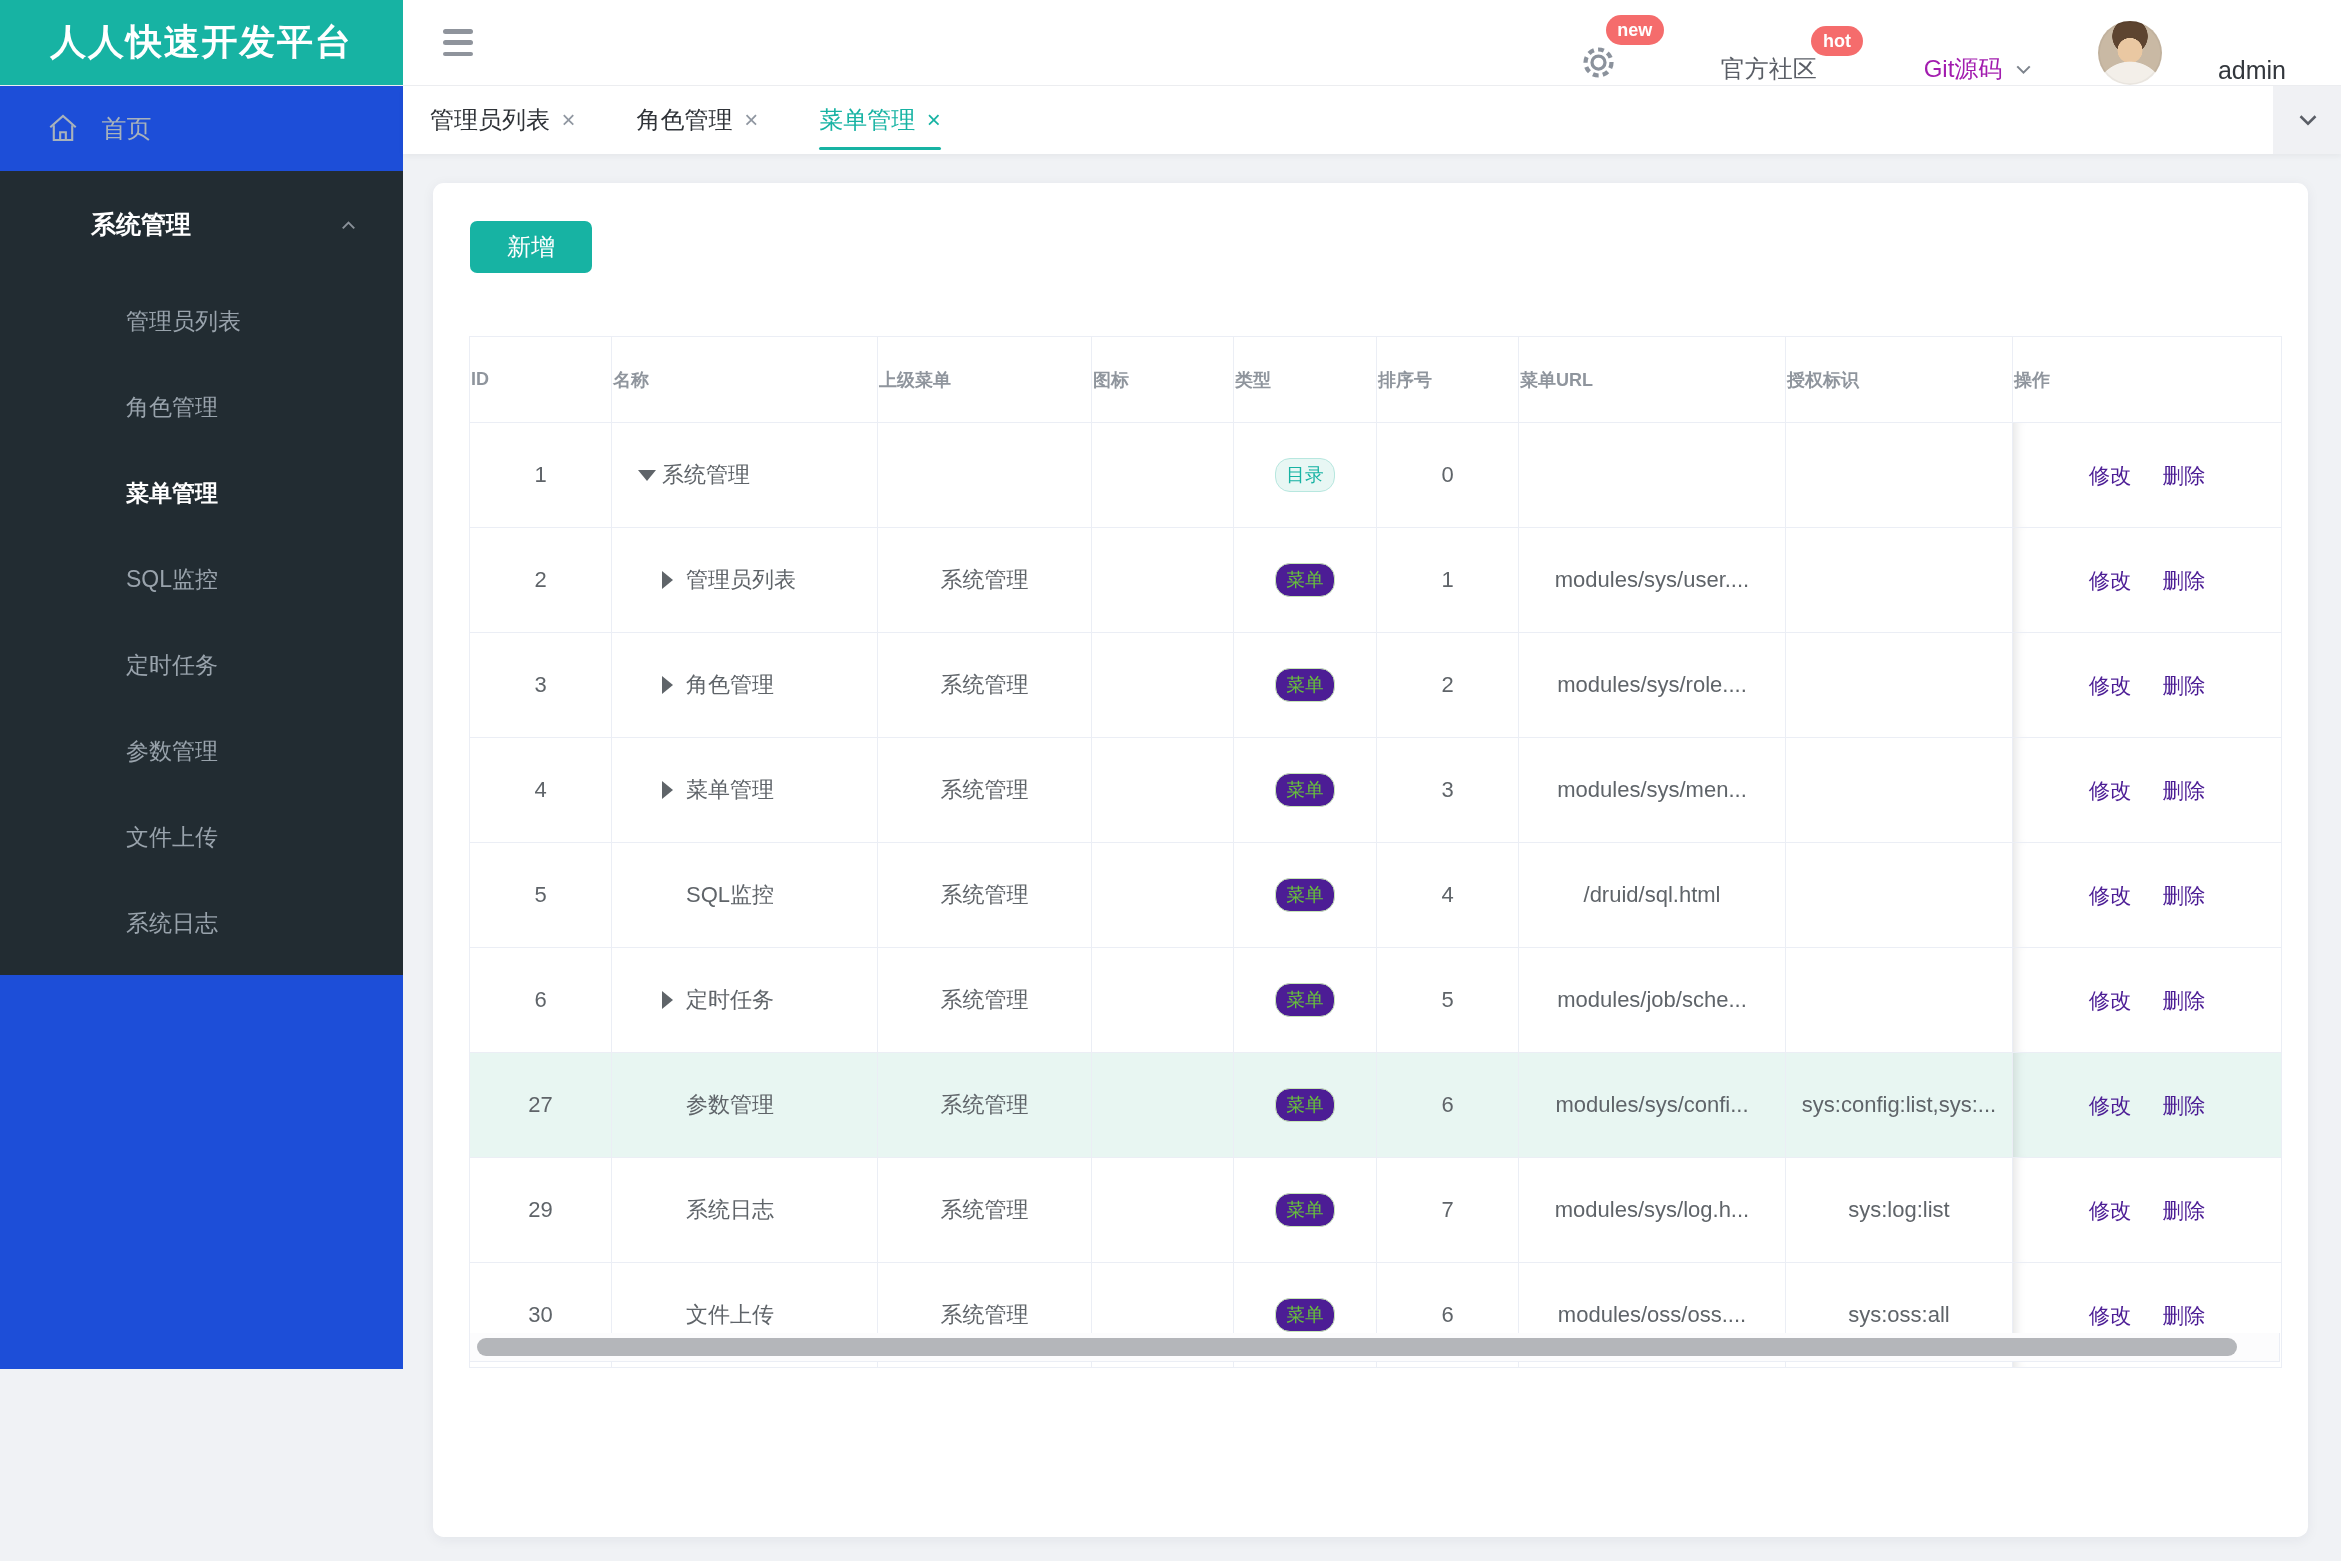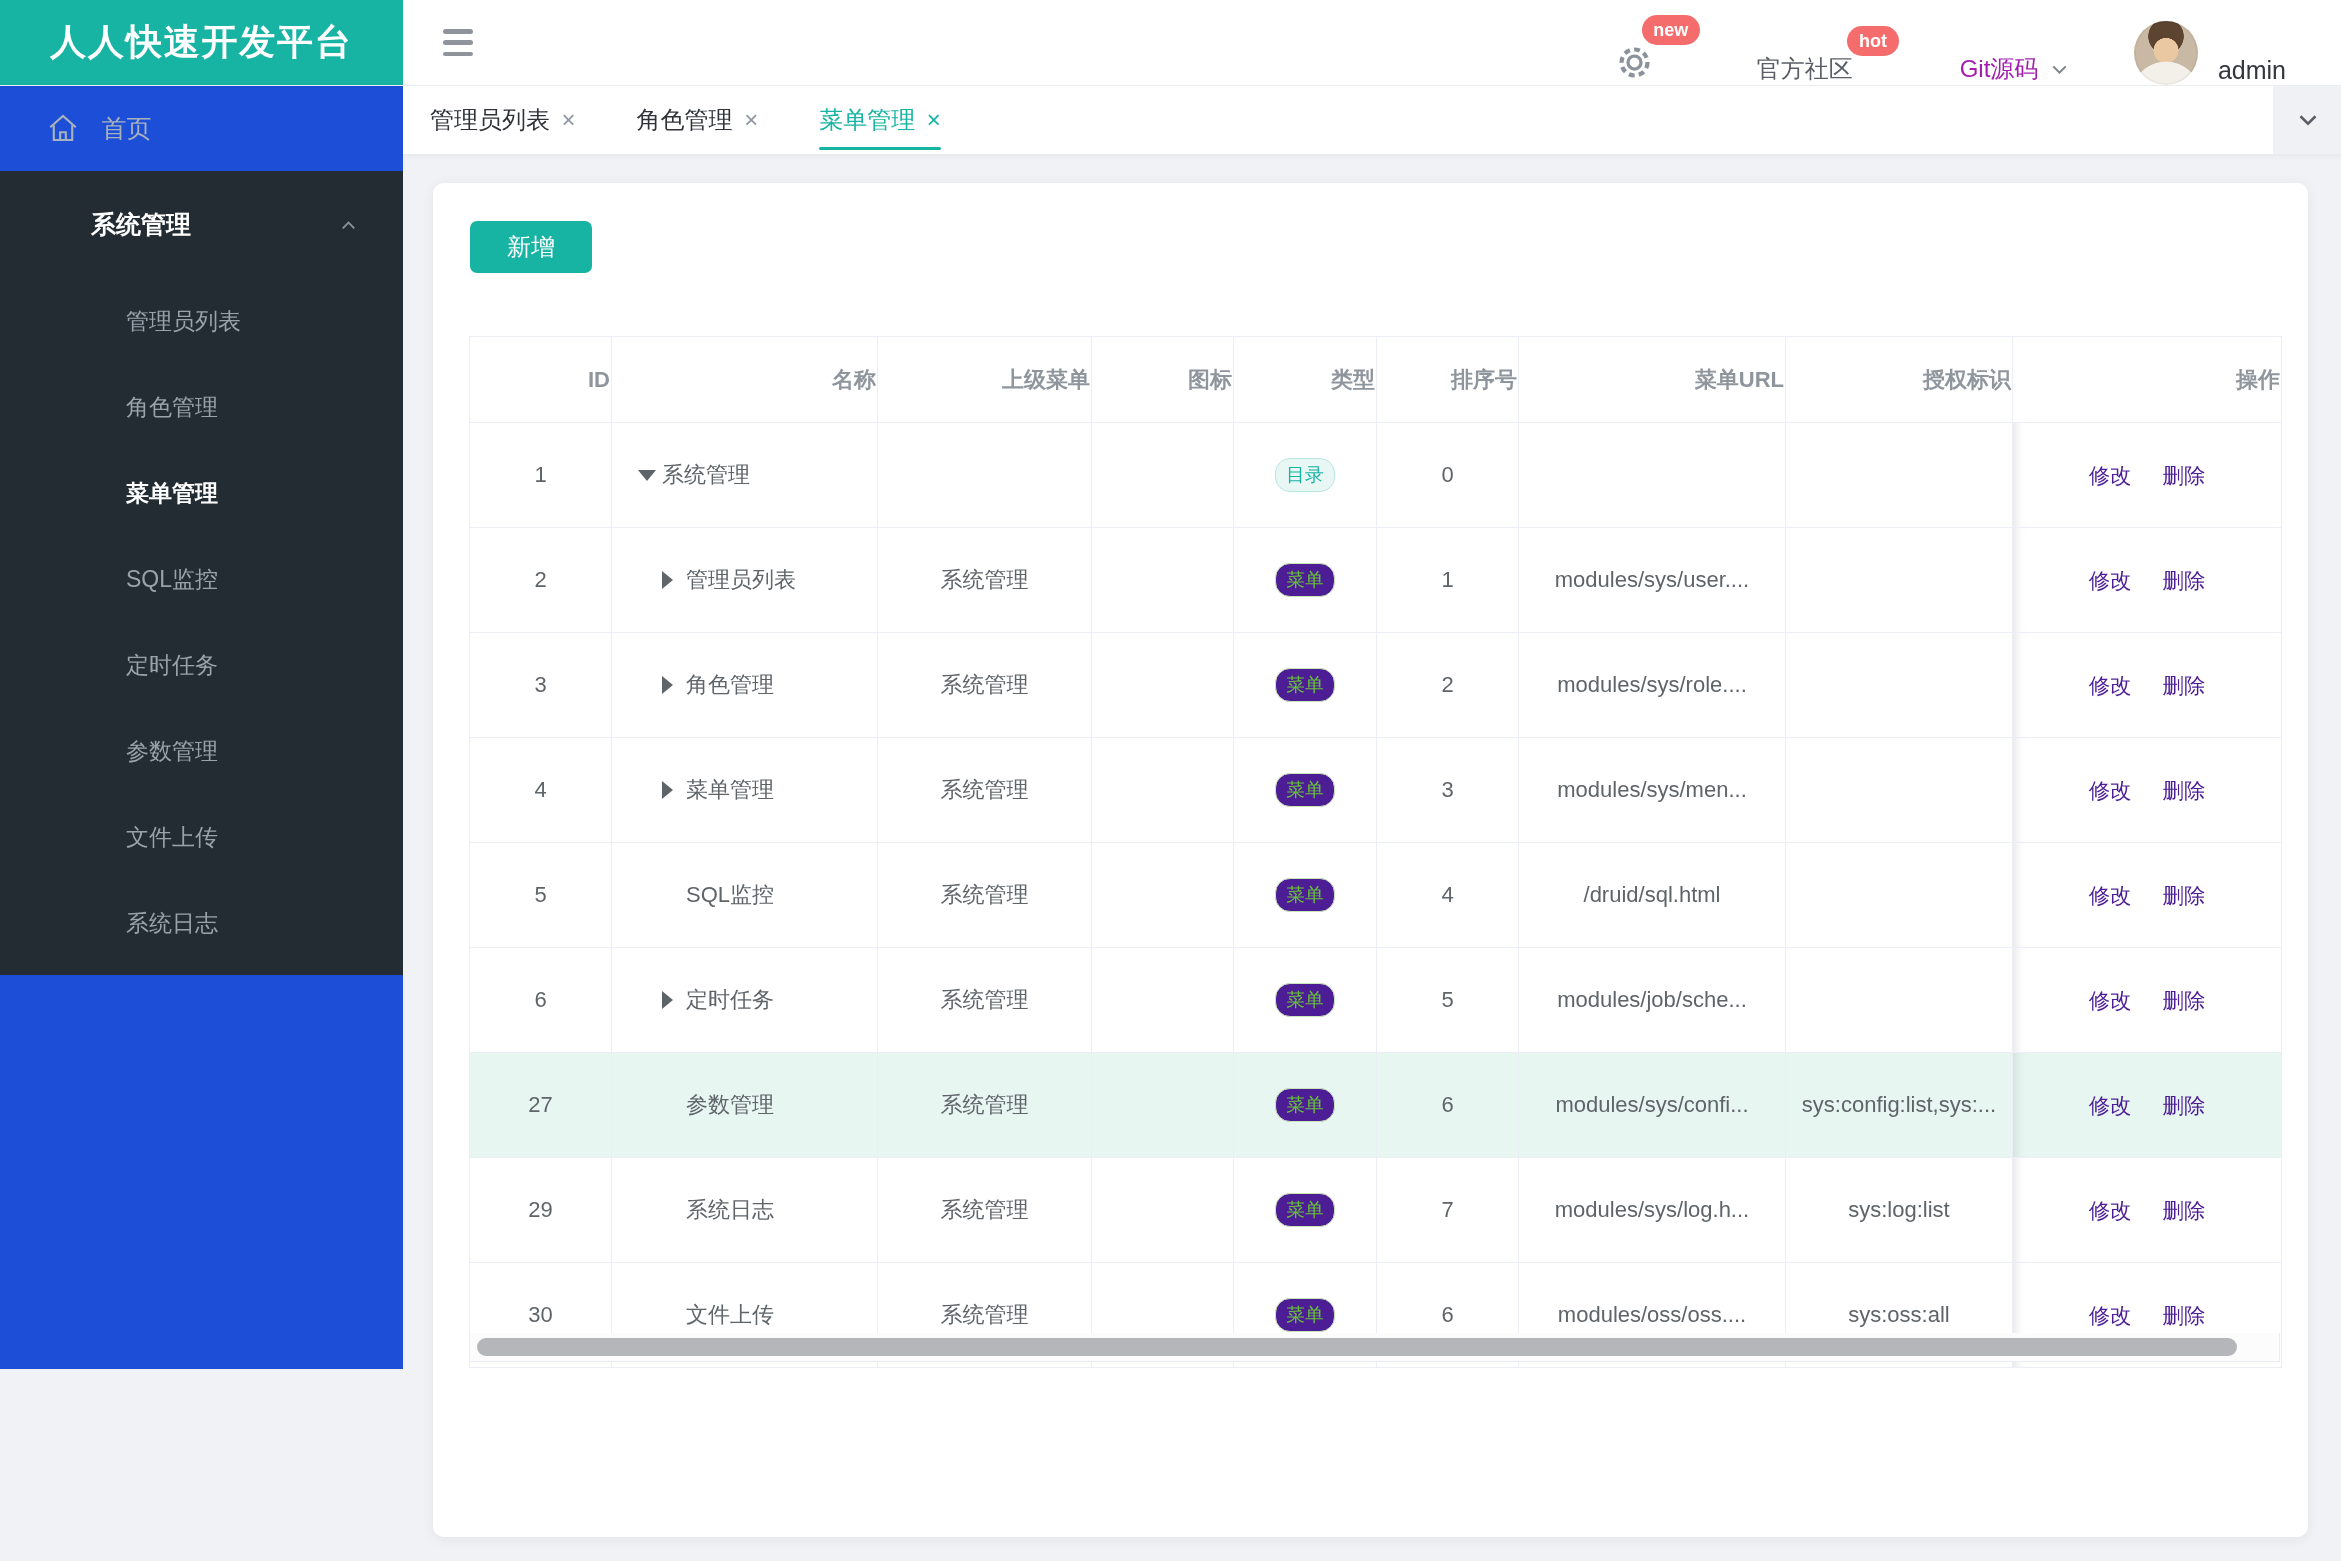--- a/index.html
+++ b/index.html
@@ -24,21 +24,21 @@
   .community{position:relative;margin-right:107px;font-size:24px;color:#5a5e66;cursor:pointer;white-space:nowrap;}
   .git{display:flex;align-items:center;margin-right:62px;font-size:24px;color:#a21caf;cursor:pointer;white-space:nowrap;}
   .git svg{margin-left:9px;}
   .avatar{width:64px;height:64px;border-radius:50%;margin-right:19.6px;cursor:pointer;
     background:
       radial-gradient(circle at 50% 118%, #f3efe9 0 42%, rgba(0,0,0,0) 43%),
       radial-gradient(circle at 50% 46%, #eac8a2 0 26%, rgba(0,0,0,0) 27%),
       radial-gradient(circle at 50% 24%, #5d4430 0 30%, rgba(0,0,0,0) 31%),
       #c9b9a4;
     box-shadow:inset 0 0 0 1.8px rgba(0,0,0,0.04);}
-  .username{font-size:25px;color:#33373d;cursor:pointer;}
+  .username{font-size:25px;color:#33373d;cursor:pointer;margin-left:36px;}
   
   .sidebar{position:absolute;left:0;top:85px;width:403px;height:1284px;background:#1d4ed8;z-index:20;}
   .side-home{height:86px;display:flex;align-items:center;padding-left:46px;color:#a8b2bb;font-size:25px;cursor:pointer;}
   .side-home svg{margin-right:21.4px;}
   .side-section{background:#222c32;}
   .section-header{height:107px;display:flex;align-items:center;padding-left:91px;color:#ffffff;font-size:25px;font-weight:bold;position:relative;cursor:pointer;}
   .section-header svg{position:absolute;right:43px;top:50%;margin-top:-10.7px;}
   .side-sub{list-style:none;margin:0;padding:0 0 9px 0;}
   .side-sub li{height:86px;line-height:86px;padding-left:126px;font-size:23px;color:#99a3ac;cursor:pointer;}
   .side-sub li.active{color:#ffffff;font-weight:bold;}
@@ -55,21 +55,21 @@
   .content{position:absolute;left:403px;top:155px;right:0;bottom:0;background:#f0f2f5;}
   .card{position:absolute;left:30px;top:28px;width:1875px;height:1354px;background:#fff;border-radius:10.7px;
         box-shadow:0 2.7px 12.5px rgba(15,35,60,0.06);}
   .add-btn{position:absolute;left:37px;top:38px;width:122px;height:52px;background:#17b3a3;border:none;border-radius:7.1px;
            color:#fff;font-size:24px;font-family:inherit;cursor:pointer;}
   
   .table-wrap{position:absolute;left:36px;top:153px;width:1811px;}
   table{border-collapse:collapse;table-layout:fixed;width:1811px;font-size:22px;color:#5f6469;}
   col.c0{width:142px}col.c1{width:266px}col.c2{width:214px}col.c3{width:142px}col.c4{width:143px}
   col.c5{width:142px}col.c6{width:267px}col.c7{width:227px}col.c8{width:269px}
-  th{height:83px;font-size:22px;font-weight:bold;color:#8f959d;background:#fff;border:0.9px solid #ebeef5;text-align:right;}
+  th{height:83px;font-size:18px;font-weight:bold;color:#8f959d;background:#fff;border:0.9px solid #ebeef5;text-align:left;}
   td{height:102px;background:#fff;border:0.9px solid #ebeef5;text-align:center;overflow:hidden;white-space:nowrap;}
   tr.highlight td{background:#e8f6f2;}
   td.c-name{text-align:left;}
   .name-wrap{display:flex;align-items:center;}
   .name-wrap.lvl0{padding-left:25px;}
   .name-wrap.lvl1{padding-left:49px;}
   .tree-arrow{width:24px;flex:0 0 24px;display:inline-flex;align-items:center;}
   .tree-arrow.down::before{content:"";border-left:9px solid transparent;border-right:9px solid transparent;border-top:11.6px solid #5f6469;}
   .tree-arrow.right::before{content:"";border-top:9px solid transparent;border-bottom:9px solid transparent;border-left:11.6px solid #5f6469;}
   .tag{display:inline-block;height:34px;line-height:32px;padding:0 10.7px;border-radius:15px;font-size:18.7px;border:0.9px solid;box-sizing:border-box;}

